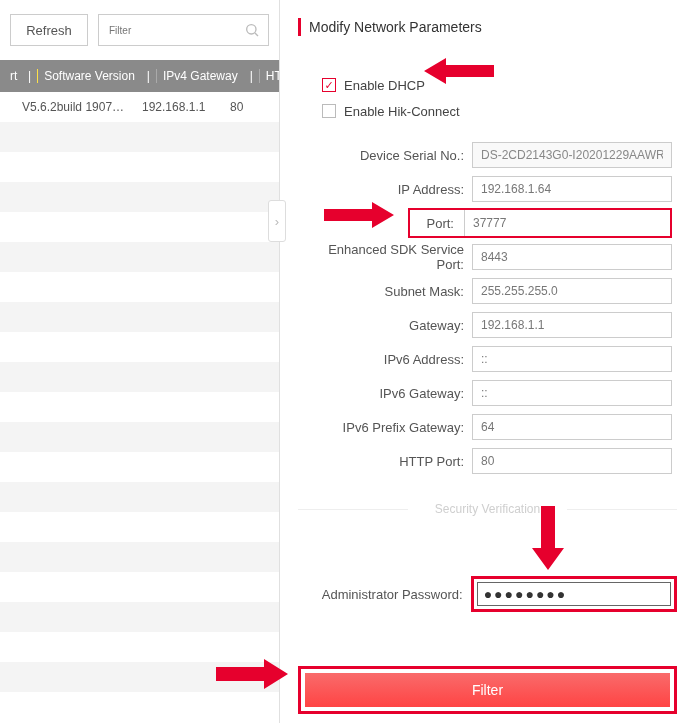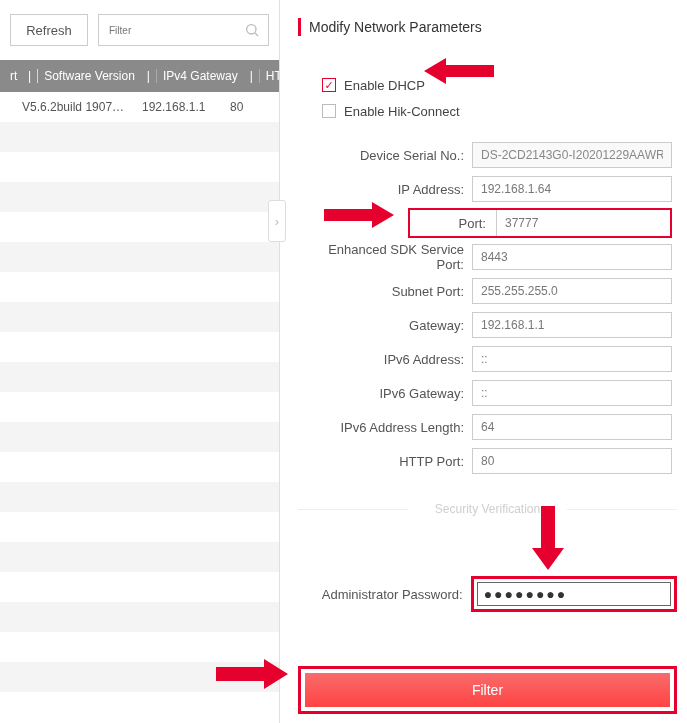--- a/index.html
+++ b/index.html
@@ -317,53 +317,53 @@
       <input class="finput ro" readonly="" value="DS-2CD2143G0-I20201229AAWRF" style="">
     </div>
 
     <div class="form-row">
       <div class="flabel">IP Address:</div>
       <input class="finput" value="192.168.1.64" style="">
     </div>
 
     <div class="form-row port-row" style="height:34px;">
       <div style="width:110px"></div>
-      <div class="highlight-wrap" style="flex:1;max-width:264px;padding-left:32px;">
+      <div class="highlight-wrap" style="flex:1;max-width:264px;">
         <div class="flabel" style="width:54px;">Port:</div>
         <input class="finput" style="max-width: none;" value="37777">
       </div>
     </div>
 
     <div class="form-row">
       <div class="flabel">Enhanced SDK Service Port:</div>
       <input class="finput" value="8443" style="">
     </div>
 
     <div class="form-row">
-      <div class="flabel">Subnet Port:</div>
+      <div class="flabel">Subnet Mask:</div>
       <input class="finput" value="255.255.255.0" style="">
     </div>
 
     <div class="form-row">
       <div class="flabel">Gateway:</div>
       <input class="finput" value="192.168.1.1" style="">
     </div>
 
     <div class="form-row">
       <div class="flabel">IPv6 Address:</div>
       <input class="finput" value="::" style="">
     </div>
 
     <div class="form-row">
       <div class="flabel">IPv6 Gateway:</div>
       <input class="finput" value="::" style="">
     </div>
 
     <div class="form-row">
-      <div class="flabel">IPv6 Address Length:</div>
+      <div class="flabel">IPv6 Prefix Gateway:</div>
       <input class="finput" value="64" style="">
     </div>
 
     <div class="form-row">
       <div class="flabel">HTTP Port:</div>
       <input class="finput" value="80" style="">
     </div>
 
     <div class="sec-verif">Security Verification</div>
 

